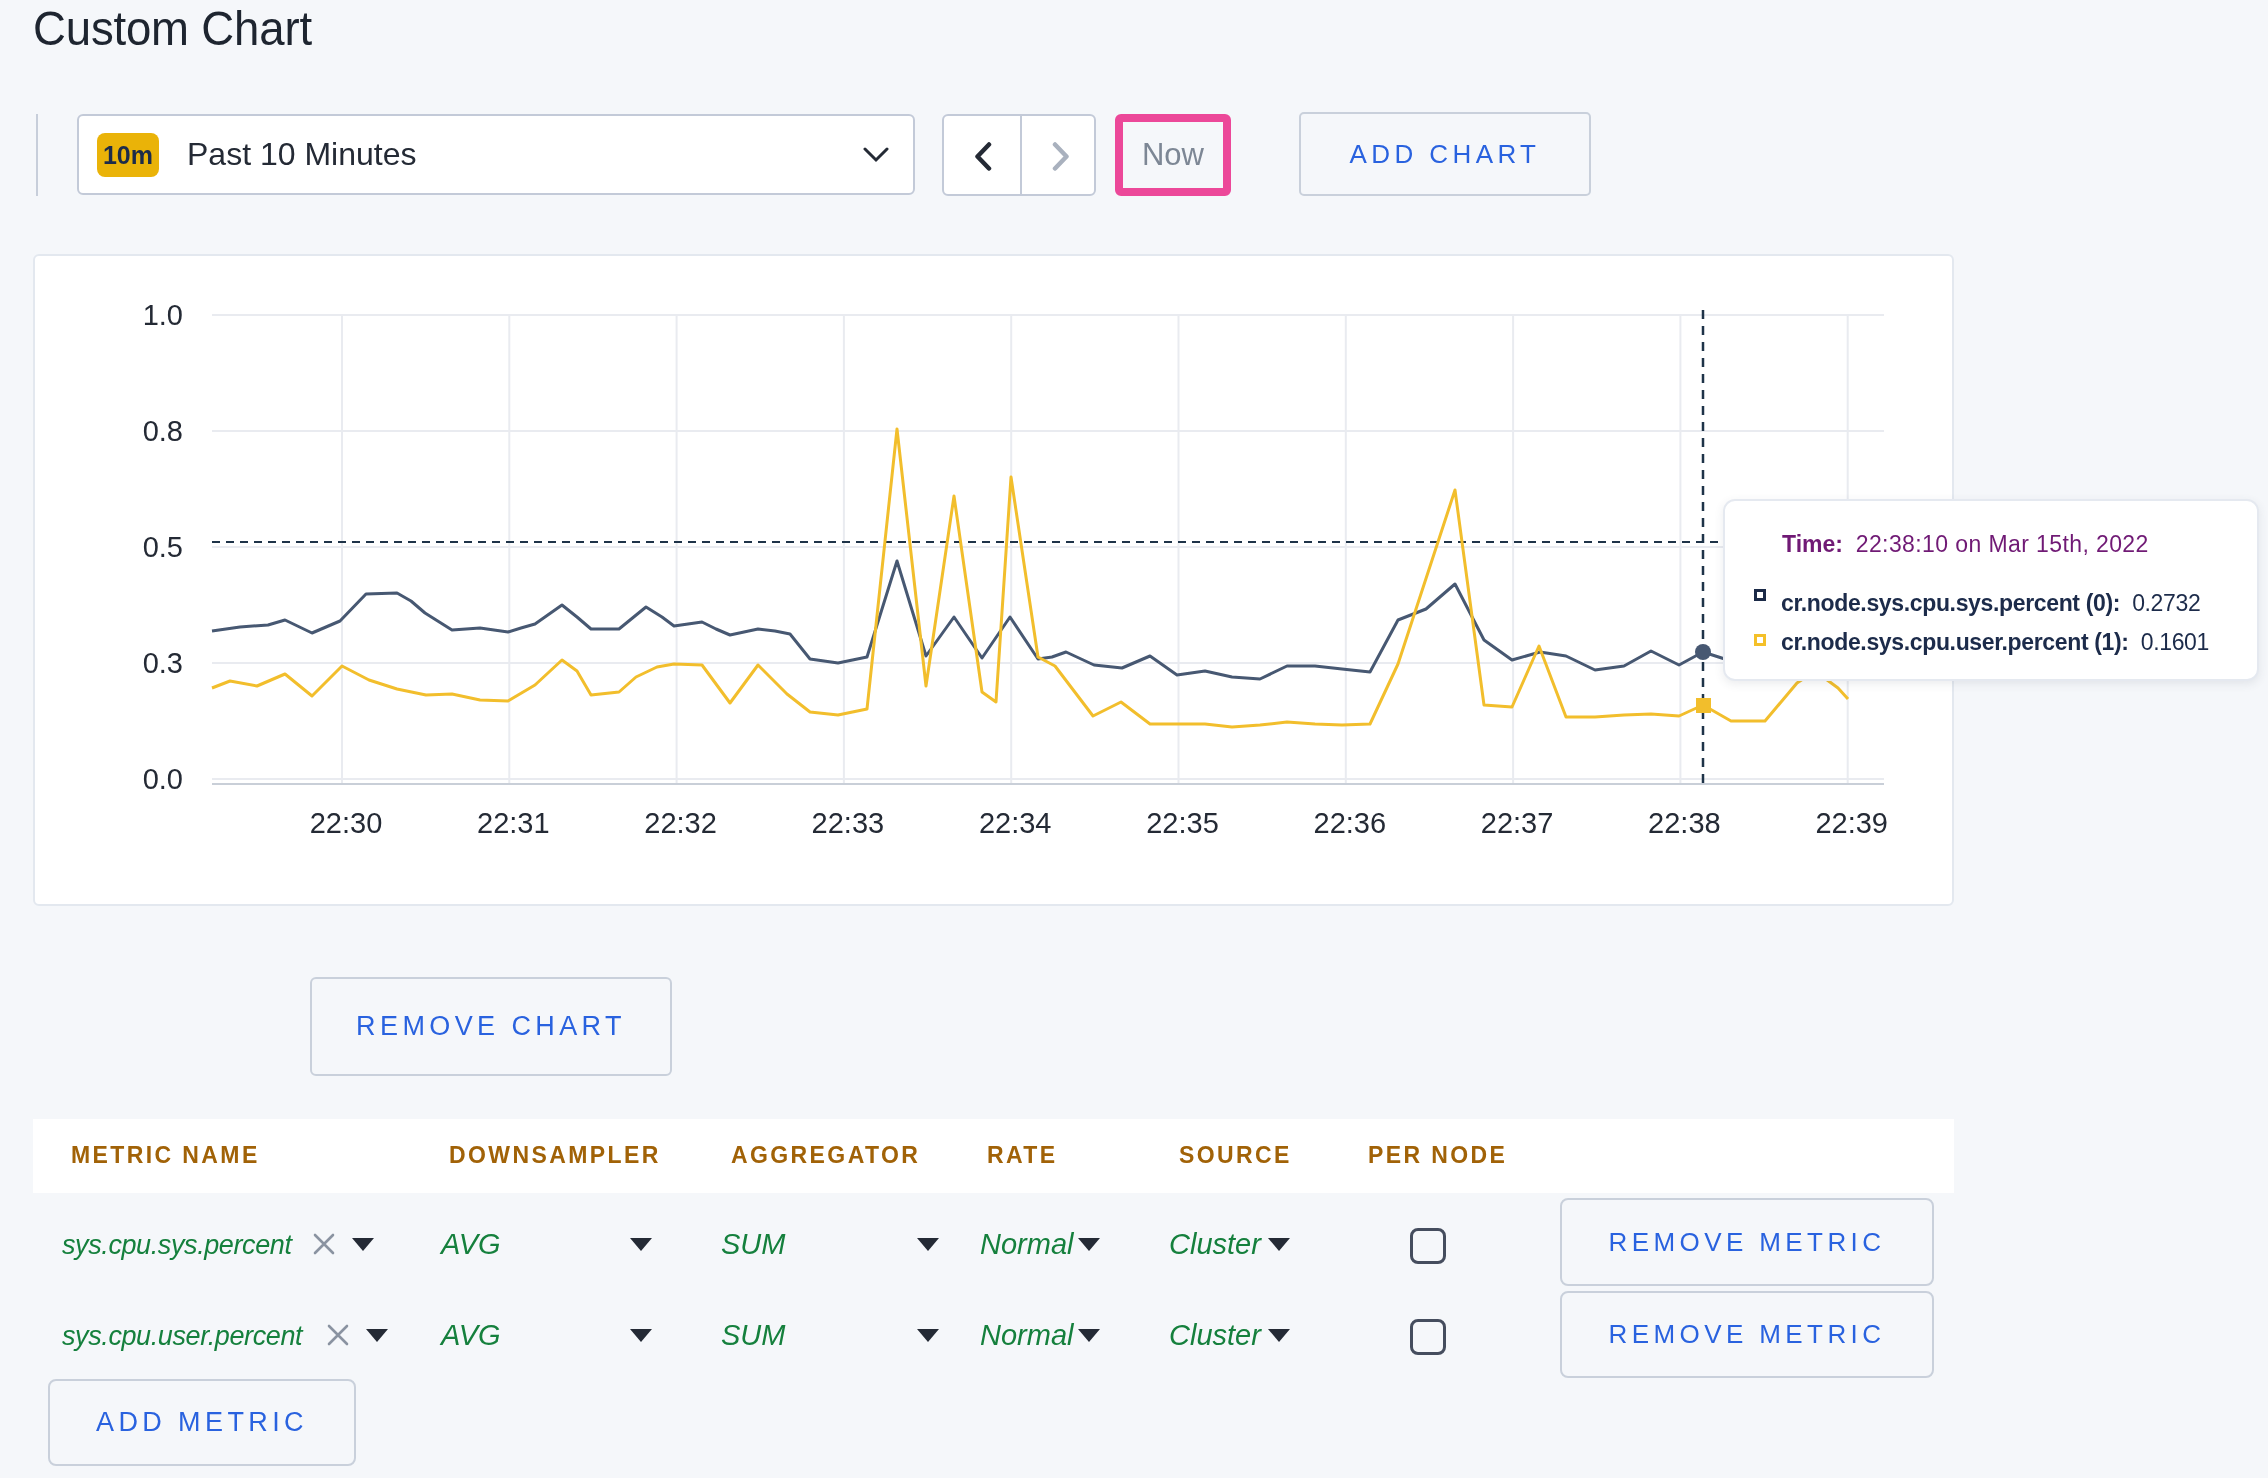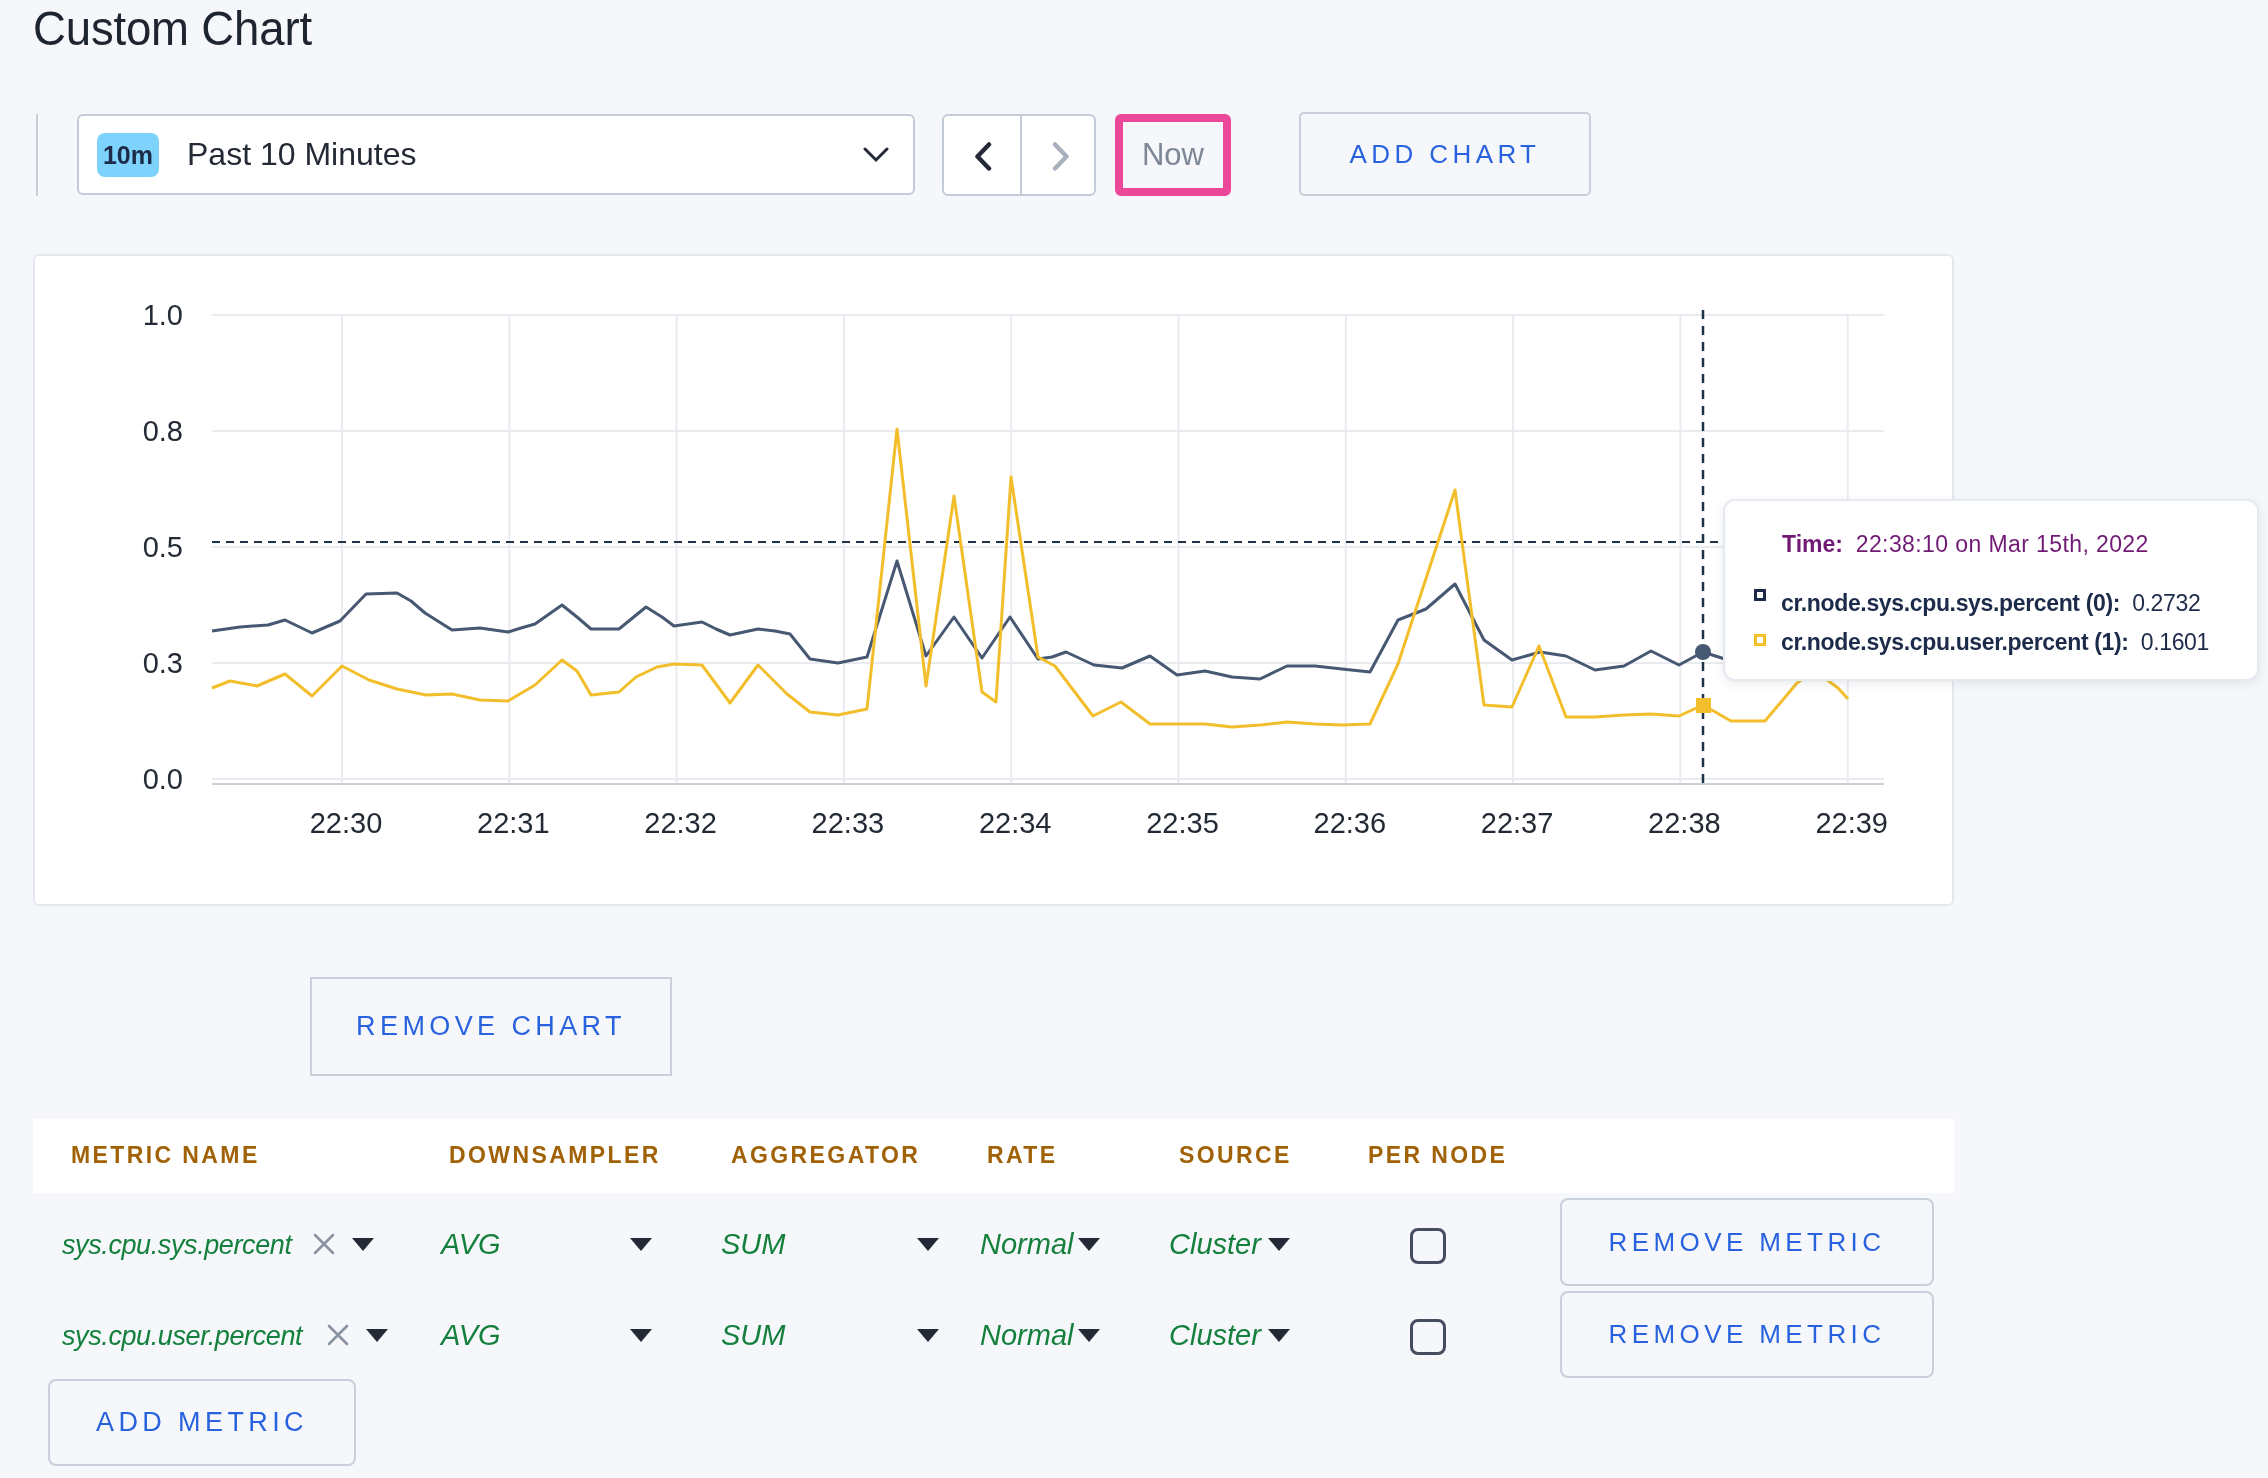--- a/index.html
+++ b/index.html
@@ -1,37 +1,37 @@
 <!DOCTYPE html>
 <html><head>
 <meta charset="utf-8">
 <style>
 * { margin:0; padding:0; box-sizing:border-box; }
 html,body { width:2268px; height:1478px; background:#F5F7FA;
   font-family:"Liberation Sans", sans-serif; color:#242A35; overflow:hidden; }
 .abs { position:absolute; }
 .btn { position:absolute; display:flex; align-items:center; justify-content:center;
-  border:2px solid #C9D0DB; border-radius:0; color:#2962DF; font-weight:500;
+  border:2px solid #C9D0DB; border-radius:6px; color:#2962DF; font-weight:500;
   letter-spacing:4.4px; font-size:26px; }
 .tri { width:0; height:0; border-left:11px solid transparent; border-right:11px solid transparent;
   border-top:13px solid #242A35; position:absolute; }
 .hdr { position:absolute; top:1142px; font-size:23px; font-weight:600; letter-spacing:2.4px; color:#a16207; }
 .cell { position:absolute; font-size:29px; color:#15803d; white-space:nowrap;font-style:italic; }
 .cbx { position:absolute; width:36px; height:36px; border:3px solid #454D5E; border-radius:8px; background:#F5F7FA; }
 </style>
 </head>
 <body>
 <div class="abs" style="left:0;top:0;width:2172px;height:1478px;">
 
   <div class="abs" style="left:33px;top:0px;font-size:49px;font-weight:500;color:#1E2530;letter-spacing:-0.2px;transform:scaleX(.93);transform-origin:0 0;">Custom Chart</div>
 
   <div class="abs" style="left:36px;top:114px;width:2px;height:82px;background:#C7CEDA;"></div>
 
   <div class="abs" style="left:77px;top:114px;width:838px;height:81px;background:#fff;border:2px solid #C3CAD8;border-radius:6px;">
-    <div class="abs" style="left:18px;top:17px;width:62px;height:44px;background:#7dd3fc;border-radius:8px;display:flex;align-items:center;justify-content:center;font-size:25px;font-weight:700;color:#1C2B4A;">10m</div>
+    <div class="abs" style="left:18px;top:17px;width:62px;height:44px;background:#eab308;border-radius:8px;display:flex;align-items:center;justify-content:center;font-size:25px;font-weight:700;color:#1C2B4A;">10m</div>
     <div class="abs" style="left:108px;top:0;height:77px;display:flex;align-items:center;font-size:32px;">Past 10 Minutes</div>
     <svg class="abs" style="right:24px;top:31px;" width="26" height="16" viewBox="0 0 26 16">
         <path d="M2 2 L13 13 L24 2" fill="none" stroke="#242A35" stroke-width="3" stroke-linecap="round"></path>
       </svg>
   </div>
 
   <div class="abs" style="left:942px;top:114px;width:154px;height:82px;background:#fff;border:2px solid #C3CAD8;border-radius:6px;">
     <div class="abs" style="left:76px;top:0;width:2px;height:100%;background:#C3CAD8;"></div>
     <svg class="abs" style="left:29px;top:26px;" width="20" height="29" viewBox="0 0 20 29">
         <path d="M16 2.5 L4.5 14.5 L16 26.5" fill="none" stroke="#242A35" stroke-width="4.5" stroke-linecap="round" stroke-linejoin="round"></path>

